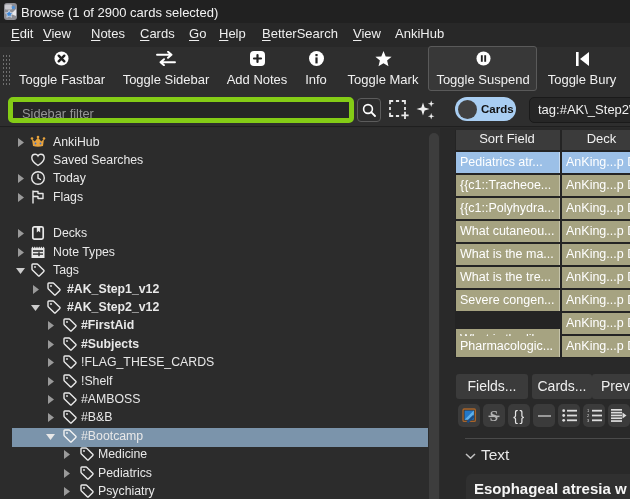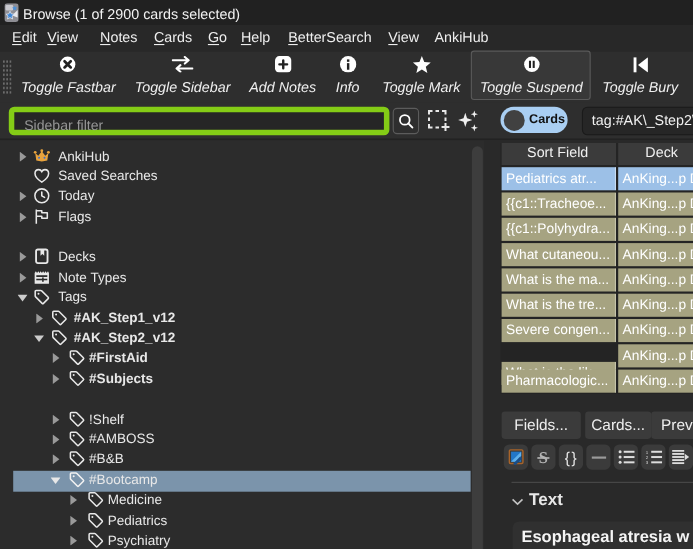--- a/index.html
+++ b/index.html
@@ -7,21 +7,21 @@
   font-family:"Liberation Sans", sans-serif; }
 .abs { position:absolute; }
 #titlebar { position:absolute; left:0; top:0; width:630px; height:23px; background:#212121; }
 #titletext { position:absolute; left:21px; top:5px; font-size:13px; color:#f2f2f2; }
 #menubar { position:absolute; left:0; top:23px; width:630px; height:24px; background:#282828; }
 .menu { position:absolute; top:3px; font-size:13px; color:#eeeeee; }
 .menu u { text-decoration:underline; text-underline-offset:2px; }
 #toolbar { position:absolute; left:0; top:47px; width:630px; height:46px; background:#2e2e2e; }
 .tbitem { position:absolute; top:4px; text-align:center; color:#f0f0f0; font-size:13px; white-space:nowrap; }
 .tbicon { height:20px; display:flex; align-items:center; justify-content:center; position:relative; top:-2.5px; }
-.tblabel { margin-top:1px;font-style:italic; }
+.tblabel { margin-top:1px; }
 #suspendbox { position:absolute; left:428px; top:-1px; width:109px; height:45px;
   background:#383838; border:1px solid #5a5a5a; border-radius:3px; }
 #searchrow { position:absolute; left:0; top:93px; width:630px; height:34px; background:#2e2e2e; border-bottom:1px solid #1f1f1f; }
 #sbfilter { position:absolute; left:8px; top:4px; width:346px; height:26px; background:#262626;
   border:5px solid #84cc16; border-radius:5px; color:#969696; font-size:12.8px; line-height:24px; padding-left:9px; }
 #magbtn { position:absolute; left:357px; top:5px; width:24px; height:24px; border:1px solid #5c5c5c; border-radius:4px;
   display:flex; align-items:center; justify-content:center; }
 .srcicon { position:absolute; top:6px; width:22px; height:22px; display:flex; align-items:center; justify-content:center; }
 #cardspill { position:absolute; left:455px; top:4px; width:61px; height:24px; background:#a9cef2; border-radius:12px; }
 #cardsknob { position:absolute; left:2.5px; top:2.5px; width:19px; height:19px; background:#414141; border-radius:50%; }
@@ -47,21 +47,21 @@
 .cell { position:absolute; height:21px; font-size:12.5px; line-height:21px; white-space:nowrap; overflow:hidden; }
 .c1 { left:1px; width:104px; padding-left:4px; }
 .c2 { left:107px; width:79px; padding-left:4px; overflow:visible; }
 .khaki { background:#a6a381; color:#ffffff; box-shadow: inset -1px 0 0 rgba(255,255,245,0.35); }
 .bluesel { background:#9cc0e7; color:#ffffff; box-shadow: inset -1px 0 0 rgba(255,255,255,0.45); }
 .btn { position:absolute; top:246px; height:25px; background:#3b3b3b; border-radius:3px;
   color:#eeeeee; font-size:14px; text-align:center; line-height:25px; }
 .ibtn { position:absolute; top:276px; width:22px; height:23px; background:#3b3b3b; border-radius:5px;
   display:flex; align-items:center; justify-content:center; }
 #divider { position:absolute; left:465px; top:310px; width:165px; height:1px; background:#4a4a4a; }
-#textlabel { position:absolute; left:481px; top:318px; font-size:15.5px; color:#e8e8e8;font-weight:bold; }
+#textlabel { position:absolute; left:481px; top:318px; font-size:15.5px; color:#e8e8e8; }
 #chev { position:absolute; left:465px; top:325px; }
 #field { position:absolute; left:466px; top:346px; width:164px; height:25px; background:#303030; border-radius:6px 0 0 0; }
 #fieldtext { position:absolute; left:8px; top:6px; font-size:15px; font-weight:bold; color:#f5f5f5; white-space:nowrap; }
 </style>
 </head>
 <body>
 <div id="titlebar">
   <svg class="abs" style="left:4px;top:3px" width="13" height="17" viewBox="0 0 13 17">
     <rect x="0" y="0" width="13" height="17" rx="3" fill="#8e8e94"></rect>
     <rect x="1" y="1.5" width="7" height="5" rx="1" fill="#c9c9cf"></rect>
@@ -286,20 +286,30 @@
     <div class="trow l3 bold" style="top:206.8px">
       <svg class="arr" viewBox="0 0 9 9">
           <path d="M2 0 L8 4.5 L2 9 Z" fill="#9a9a9a"></path>
         </svg>
       <svg class="ticon" viewBox="0 0 16 16">
           <path d="M2 2.8 Q2 2 2.8 2 H7 Q7.5 2 7.9 2.4 L13.8 8.3 Q14.4 8.9 13.8 9.5 L9.5 13.8 Q8.9 14.4 8.3 13.8 L2.4 7.9 Q2 7.5 2 7 Z" fill="none" stroke="#e8e8e8" stroke-width="1.4"></path>
           <circle cx="5" cy="5" r="0.9" fill="#e8e8e8"></circle>
         </svg>
       <span class="lbl">#Subjects</span>
     </div>
+    <div class="trow l3" style="top:225px">
+      <svg class="arr" viewBox="0 0 9 9">
+          <path d="M2 0 L8 4.5 L2 9 Z" fill="#9a9a9a"></path>
+        </svg>
+      <svg class="ticon" viewBox="0 0 16 16">
+          <path d="M2 2.8 Q2 2 2.8 2 H7 Q7.5 2 7.9 2.4 L13.8 8.3 Q14.4 8.9 13.8 9.5 L9.5 13.8 Q8.9 14.4 8.3 13.8 L2.4 7.9 Q2 7.5 2 7 Z" fill="none" stroke="#e8e8e8" stroke-width="1.4"></path>
+          <circle cx="5" cy="5" r="0.9" fill="#e8e8e8"></circle>
+        </svg>
+      <span class="lbl">!FLAG_THESE_CARDS</span>
+    </div>
     <div class="trow l3" style="top:243.6px">
       <svg class="arr" viewBox="0 0 9 9">
           <path d="M2 0 L8 4.5 L2 9 Z" fill="#9a9a9a"></path>
         </svg>
       <svg class="ticon" viewBox="0 0 16 16">
           <path d="M2 2.8 Q2 2 2.8 2 H7 Q7.5 2 7.9 2.4 L13.8 8.3 Q14.4 8.9 13.8 9.5 L9.5 13.8 Q8.9 14.4 8.3 13.8 L2.4 7.9 Q2 7.5 2 7 Z" fill="none" stroke="#e8e8e8" stroke-width="1.4"></path>
           <circle cx="5" cy="5" r="0.9" fill="#e8e8e8"></circle>
         </svg>
       <span class="lbl">!Shelf</span>
     </div>

